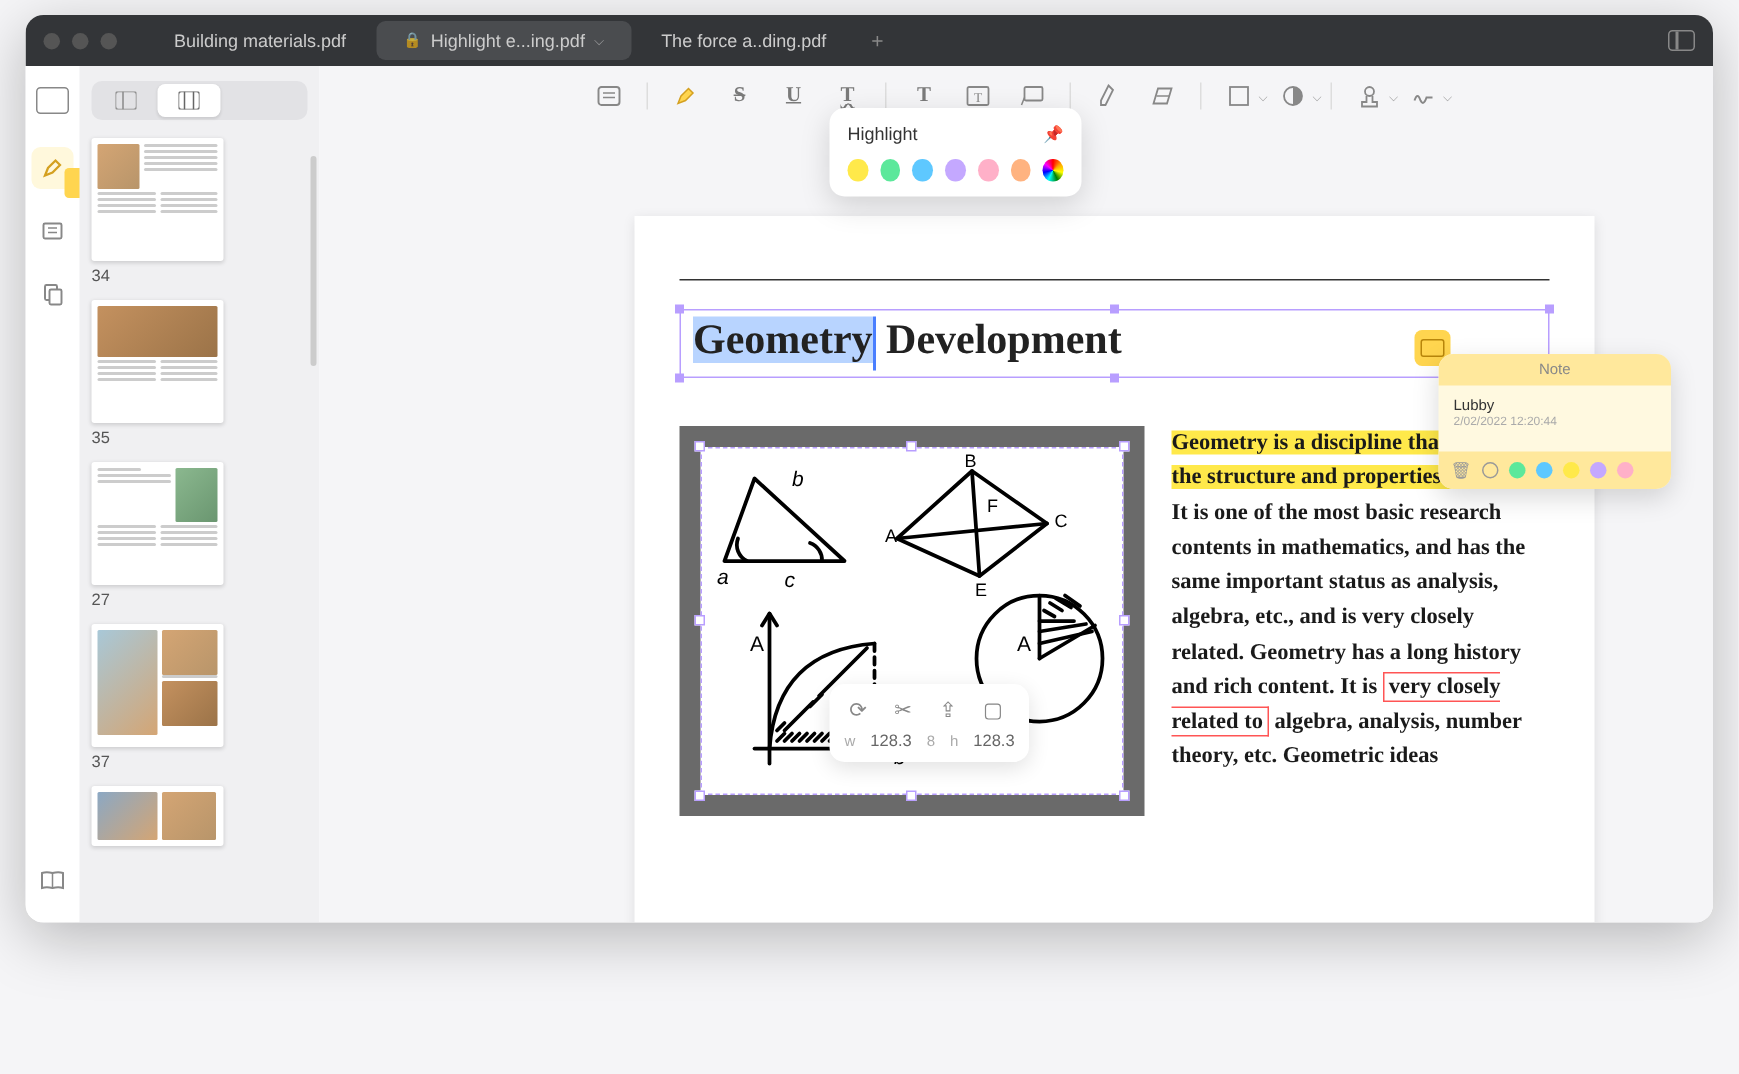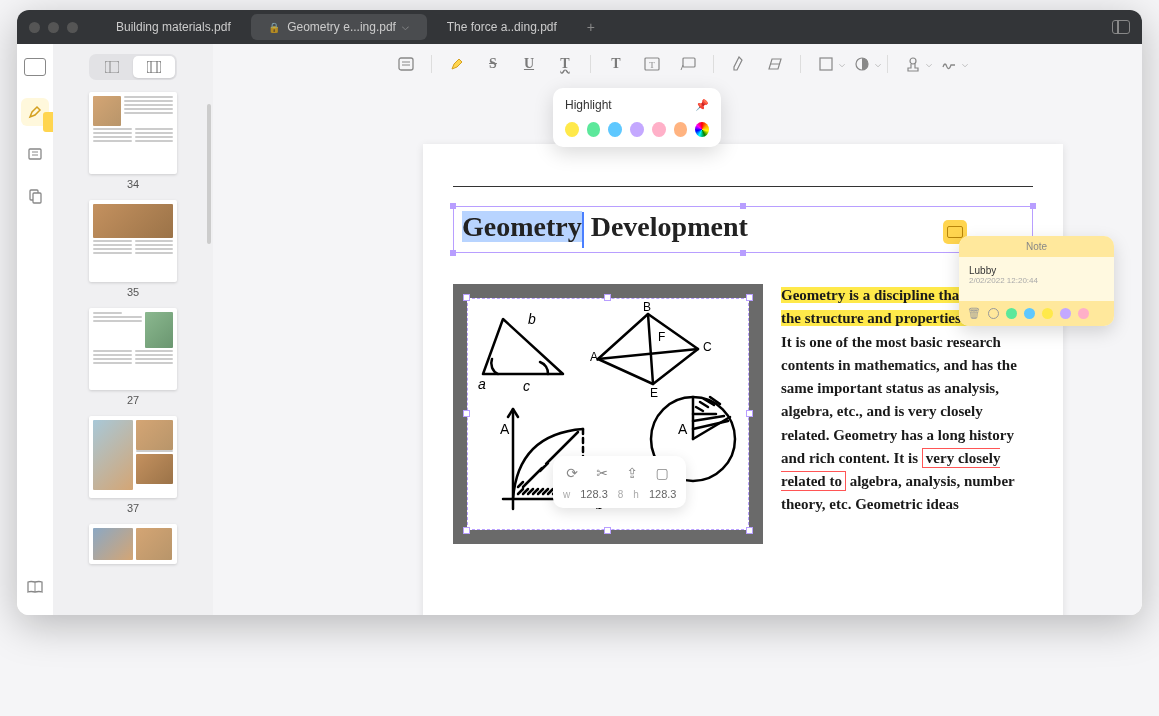--- a/index.html
+++ b/index.html
@@ -22,21 +22,21 @@
   
   .body { flex: 1; display: flex; overflow: hidden; position: relative; }
   
   .rail { width: 36px; background: #fff; display: flex; flex-direction: column; align-items: center; gap: 14px; padding-top: 14px; position: relative; }
   .rail-top-icon { width: 22px; height: 18px; border: 1.5px solid #888; border-radius: 3px; position: relative; cursor: pointer; }
   .rail-btn { width: 28px; height: 28px; display: flex; align-items: center; justify-content: center; border-radius: 6px; cursor: pointer; font-size: 15px; color: #666; }
   .rail-btn.active { background: #fff8dc; }
   .rail-bottom { margin-top: auto; margin-bottom: 14px; }
   .bookmark-tab { position: absolute; left: 26px; top: 68px; width: 14px; height: 20px; background: #ffd54f; border-radius: 3px 0 0 3px; }
   
-  .sidebar { width: 160px; background: #f0f0f2; padding: 10px 8px; overflow-y: auto; display: flex; flex-direction: column; align-items: center; }
+  .sidebar { width: 160px; background: #f0f0f2; padding: 10px 8px; overflow-y: auto; display: flex; flex-direction: column; }
   .view-toggle { display: flex; gap: 0; margin-bottom: 12px; background: #e2e2e5; border-radius: 7px; padding: 2px; }
   .vt-btn { width: 42px; height: 22px; display: flex; align-items: center; justify-content: center; border-radius: 5px; cursor: pointer; font-size: 12px; color: #666; }
   .vt-btn.active { background: #fff; box-shadow: 0 1px 2px rgba(0,0,0,0.1); }
   .thumb { width: 88px; background: #fff; border-radius: 2px; box-shadow: 0 1px 3px rgba(0,0,0,0.15); margin-bottom: 4px; padding: 4px; display: flex; flex-direction: column; gap: 2px; cursor: pointer; }
   .thumb-row { display: flex; gap: 3px; }
   .thumb-img { background: linear-gradient(135deg, #d4a574, #b8956a); border-radius: 1px; }
   .thumb-text { flex: 1; }
   .thumb-line { height: 2px; background: #ccc; margin-bottom: 2px; border-radius: 1px; }
   .thumb-num { font-size: 11px; color: #555; margin-bottom: 10px; }
   .side-scroll { position: absolute; right: 2px; top: 60px; width: 4px; height: 140px; background: #ccc; border-radius: 2px; }
@@ -45,21 +45,21 @@
   
   .toolbar { height: 40px; display: flex; align-items: center; justify-content: center; gap: 14px; padding: 0 20px; }
   .tb-btn { width: 22px; height: 22px; display: flex; align-items: center; justify-content: center; cursor: pointer; color: #7a7a7a; font-size: 14px; position: relative; }
   .tb-sep { width: 1px; height: 18px; background: #ddd; }
   .tb-btn.hl { color: #e8b800; }
   .tb-strike { text-decoration: line-through; font-weight: bold; font-family: serif; }
   .tb-under { text-decoration: underline; font-weight: bold; font-family: serif; }
   .tb-t { font-weight: bold; font-family: serif; }
   .tb-drop::after { content: "⌵"; font-size: 8px; position: absolute; right: -8px; top: 7px; color: #999; }
   
-  .highlight-popup { position: absolute; top: 44px; left: 340px; width: 168px; background: #fff; border-radius: 10px; box-shadow: 0 6px 20px rgba(0,0,0,0.15); padding: 10px 12px; z-index: 10; }
+  .highlight-popup { position: absolute; top: 28px; left: 340px; width: 168px; background: #fff; border-radius: 10px; box-shadow: 0 6px 20px rgba(0,0,0,0.15); padding: 10px 12px; z-index: 10; }
   .hp-head { display: flex; justify-content: space-between; align-items: center; margin-bottom: 10px; }
   .hp-title { font-size: 12px; color: #333; }
   .hp-pin { color: #e05555; font-size: 11px; cursor: pointer; }
   .hp-colors { display: flex; gap: 8px; }
   .hp-color { width: 15px; height: 15px; border-radius: 50%; cursor: pointer; }
   
   .page { position: absolute; top: 100px; left: 210px; width: 640px; height: 500px; background: #fff; box-shadow: 0 2px 8px rgba(0,0,0,0.1); }
   .page-rule { height: 1px; background: #333; margin: 42px 30px 0; }
   
   .title-box { position: absolute; top: 62px; left: 30px; right: 30px; border: 1px solid #b89eff; padding: 4px 8px; }
@@ -114,21 +114,21 @@
       <div class="dot"></div>
       <div class="dot"></div>
       <div class="dot"></div>
     </div>
     <div class="tabs">
       <div class="tab">
           <span>Building materials.pdf</span>
         </div>
       <div class="tab active">
         <span class="tab-lock">🔒</span>
-        <span>Geometry e...ing.pdf</span>
+        <span>Highlight e...ing.pdf</span>
         <span class="tab-chev">⌵</span>
       </div>
       <div class="tab">
           <span>The force a..ding.pdf</span>
         </div>
       <div class="tab-add">+</div>
     </div>
     <div class="titlebar-right">
       <div class="tb-icon"></div>
     </div>

